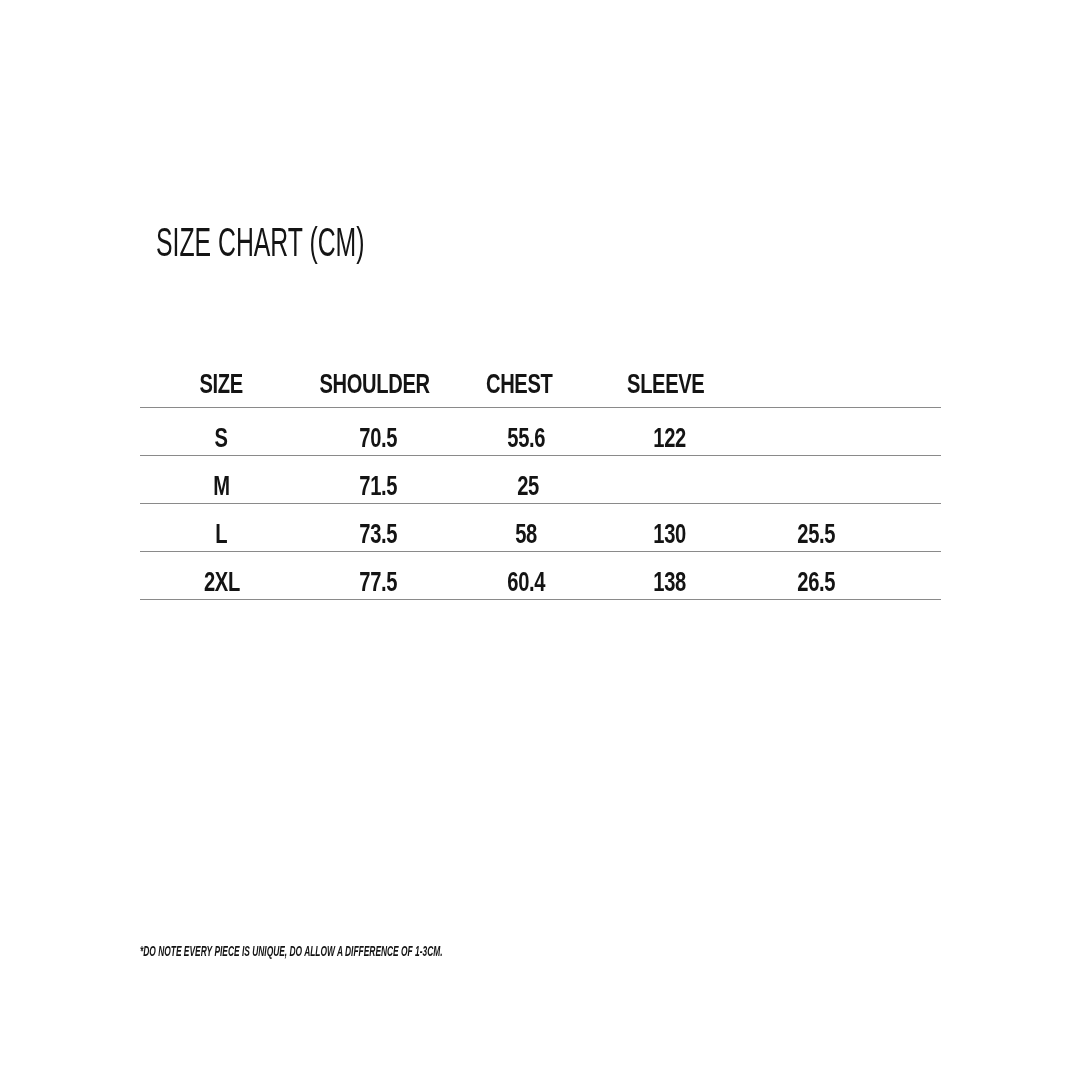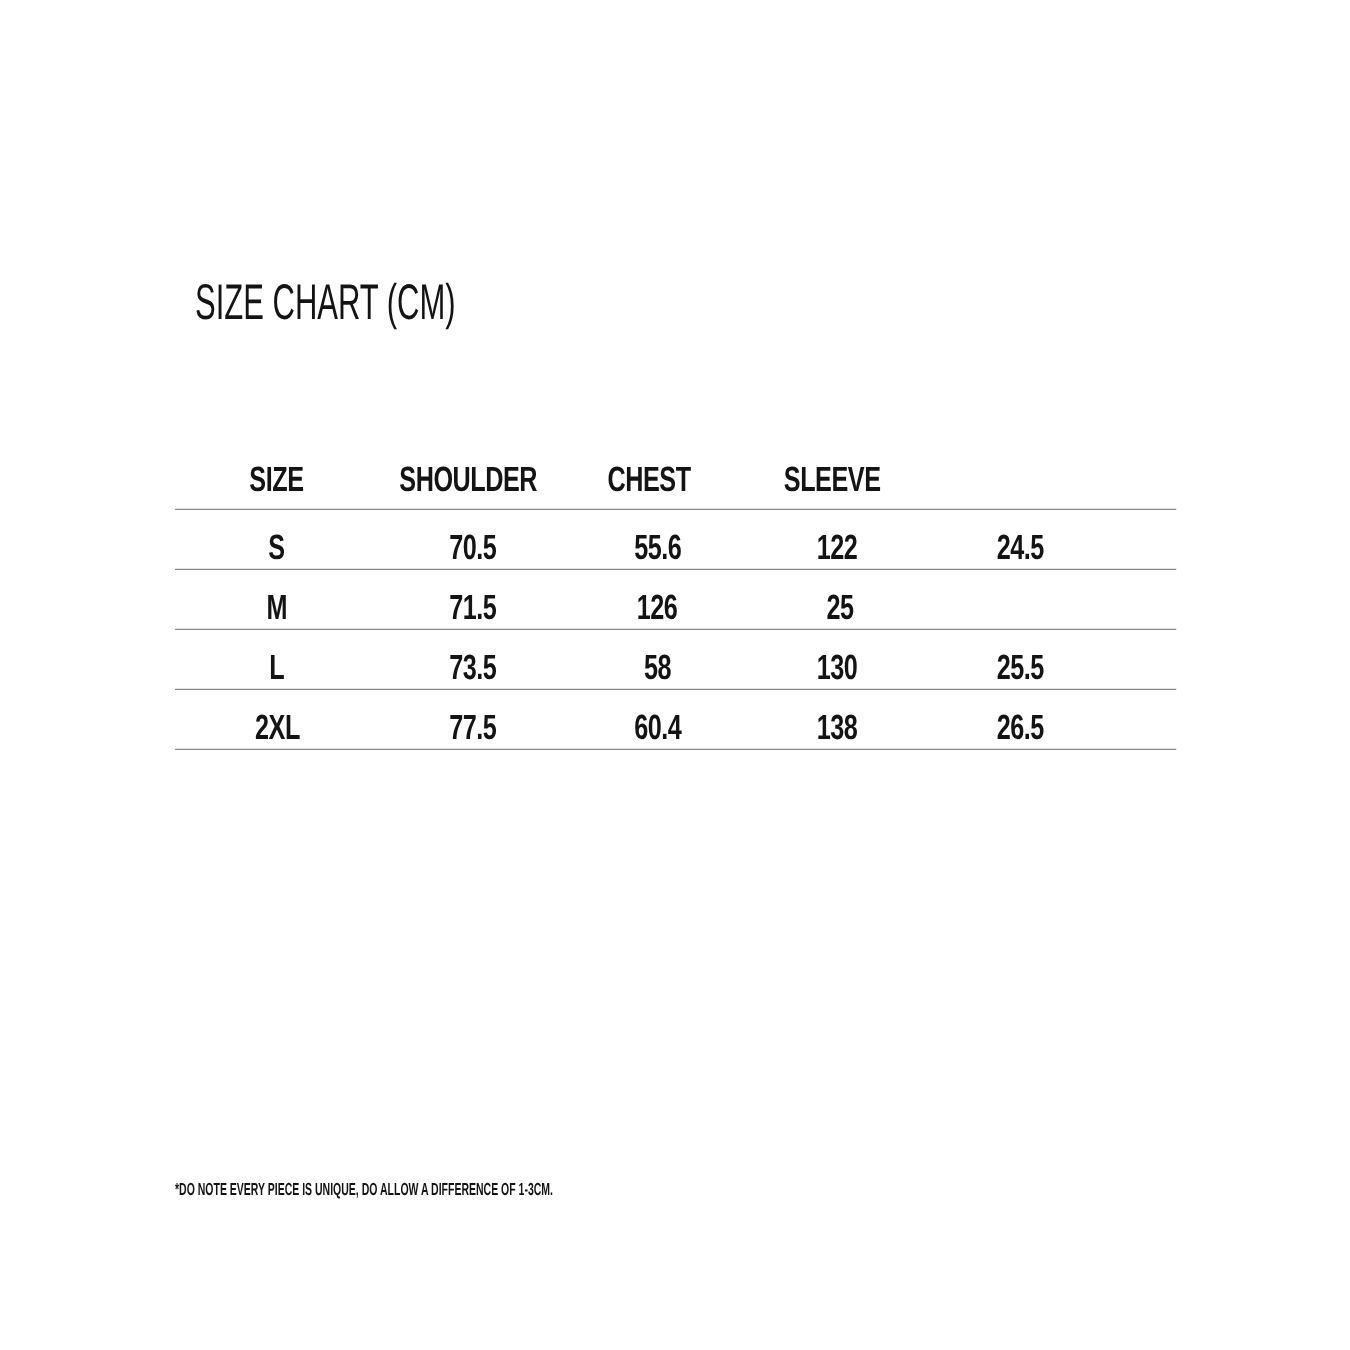--- a/index.html
+++ b/index.html
@@ -65,20 +65,21 @@
   .c2 { width: 144px; }
   .c3 { width: 144px; }
   .c4 { width: 199px; padding-right: 50px; }
   .footnote {
     position: absolute;
     left: 140px; top: 944px;
     font-size: 14px;
     font-weight: 700;
     color: var(--text);
     line-height: 14px;
+    font-style: italic;
   }
   .footnote .cond {
     transform: scaleX(0.60);
     transform-origin: left center;
     letter-spacing: 0px;
   }
 </style>
 </head>
 <body>
 
@@ -110,33 +111,27 @@
           </div>
           <div class="cell c1">
             <span class="cond">70.5</span>
           </div>
           <div class="cell c2">
             <span class="cond">55.6</span>
           </div>
           <div class="cell c3">
             <span class="cond">122</span>
           </div>
-          <div class="cell c4">
-            <span class="cond">24.5</span>
-          </div>
         </div>
         <div class="row body-row">
           <div class="cell c0">
             <span class="cond">M</span>
           </div>
           <div class="cell c1">
             <span class="cond">71.5</span>
-          </div>
-          <div class="cell c3">
-            <span class="cond">126</span>
           </div>
           <div class="cell c4">
             <span class="cond">25</span>
           </div>
         </div>
         <div class="row body-row">
           <div class="cell c0">
             <span class="cond">L</span>
           </div>
           <div class="cell c1">

